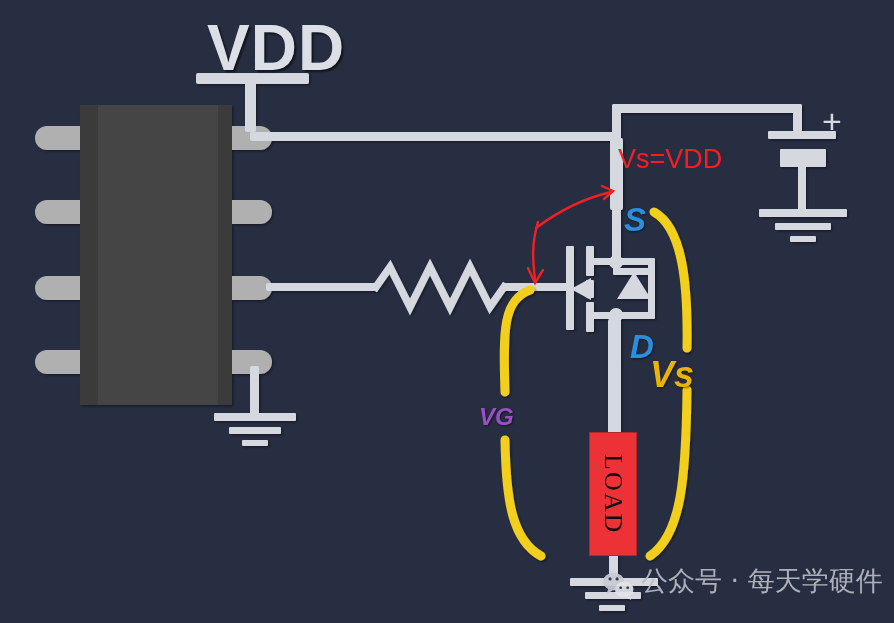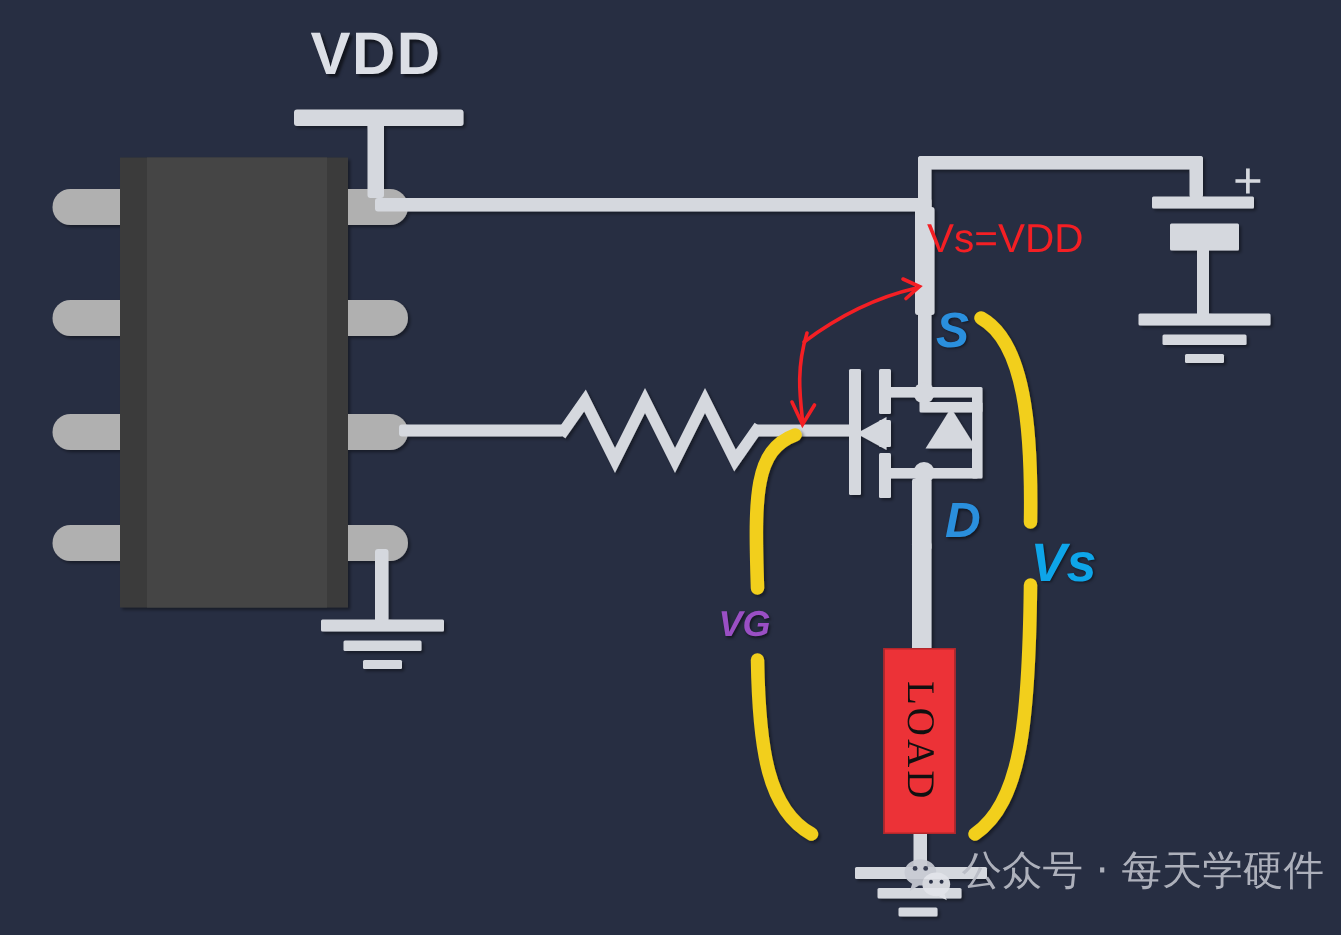--- a/index.html
+++ b/index.html
@@ -9,21 +9,21 @@
     font-family:"Liberation Sans","DejaVu Sans",sans-serif;
     overflow:hidden;
     position:relative;
   }
   #stage{position:absolute;left:0;top:0;width:894px;height:623px;}
   svg#art{position:absolute;left:0;top:0;width:894px;height:623px;}
   .lbl{position:absolute;white-space:nowrap;line-height:1;}
 
   #vdd-label{
     left:207px;top:16px;
-    font-size:40px;font-weight:bold;
+    font-size:64px;font-weight:bold;
     color:#dcdfe6;
     letter-spacing:1px;
     text-shadow:2px 2px 2px rgba(0,0,0,.55);
   }
   #note-red{
     left:302px;top:192px;
     font-size:26px;color:#f01f28;
     font-family:"DejaVu Sans","Liberation Sans",sans-serif;
   }
   #vs-vdd{
@@ -39,23 +39,22 @@
   }
   #d-label{
     left:630px;top:330px;
     font-size:33px;font-weight:bold;font-style:italic;
     color:#2a8fdd;
     text-shadow:1px 1px 2px rgba(0,0,0,.5);
   }
   #vs-orange{
     left:650px;top:357px;
     font-size:36px;font-weight:bold;font-style:italic;
-    color:#0ea5e9;
-    text-shadow:1px 1px 2px rgba(0,0,0,.5);
-    margin-left:37px;
+    color:#eab308;
+    text-shadow:1px 1px 2px rgba(0,0,0,.5);
   }
   #vg-purple{
     left:479px;top:405px;
     font-size:24px;font-weight:bold;font-style:italic;
     color:#9a4fc4;
     text-shadow:1px 1px 2px rgba(0,0,0,.5);
   }
   #load-box{
     position:absolute;
     left:589px;top:432px;width:46px;height:122px;

